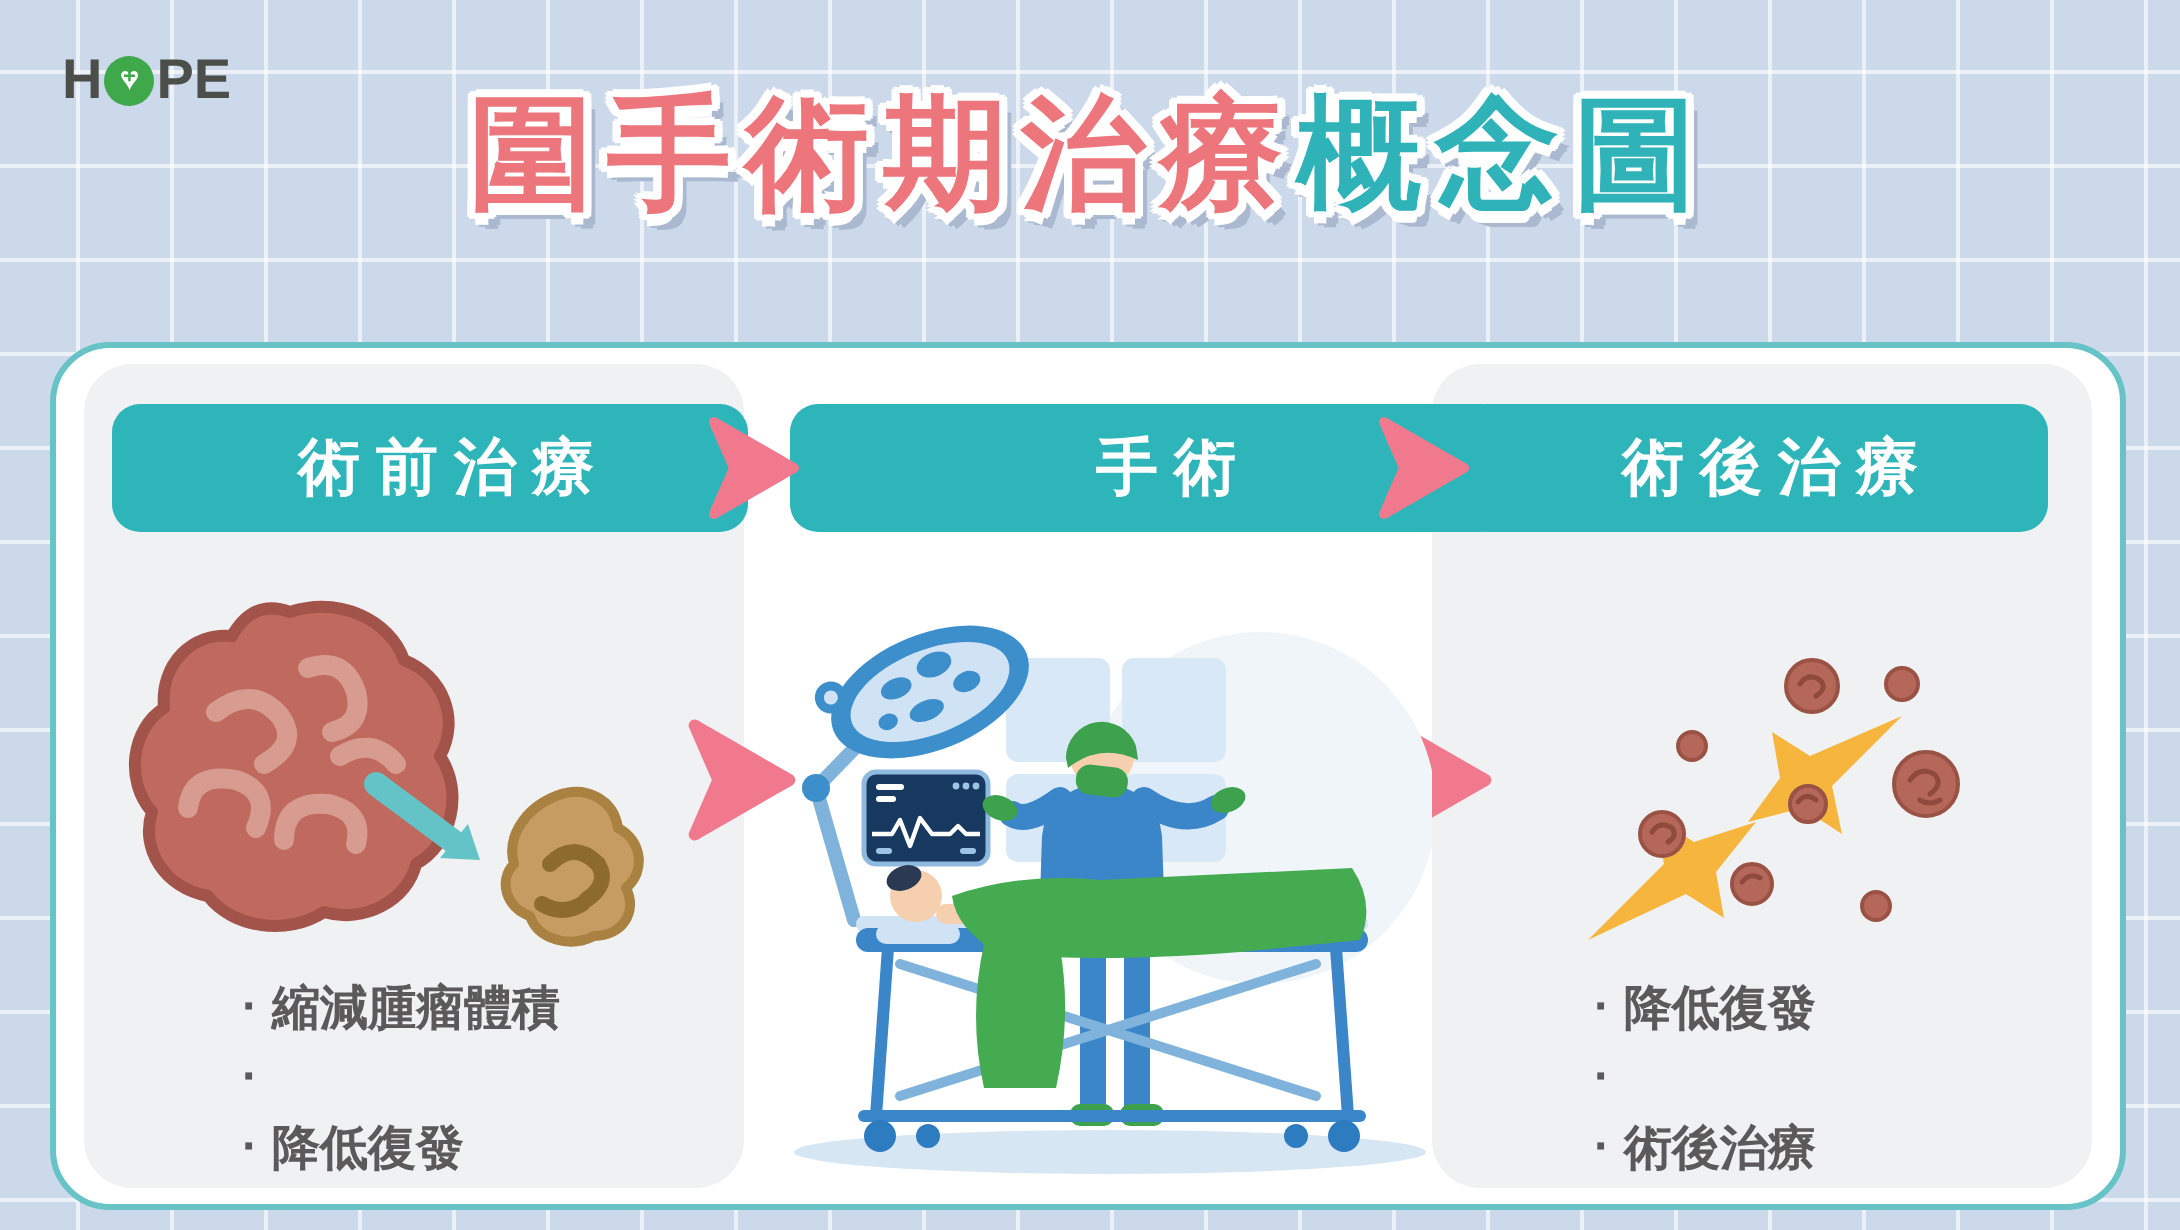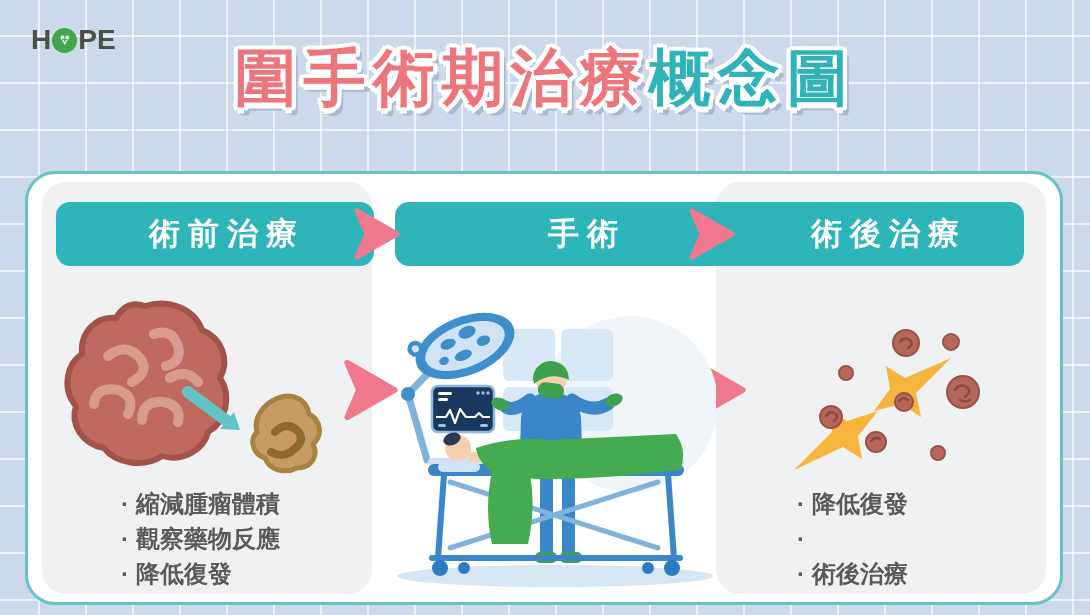--- a/index.html
+++ b/index.html
@@ -247,21 +247,20 @@
       </g>
     </svg>
 
     <ul class="bullets b-left">
       <li>
         <span class="dot">·</span>
         <span>縮減腫瘤體積</span>
         </li>
       <li>
         <span class="dot">·</span>
-        <span>觀察藥物反應</span>
         </li>
       <li>
         <span class="dot">·</span>
         <span>降低復發</span>
         </li>
     </ul>
 
     <ul class="bullets b-right">
       <li>
         <span class="dot">·</span>

